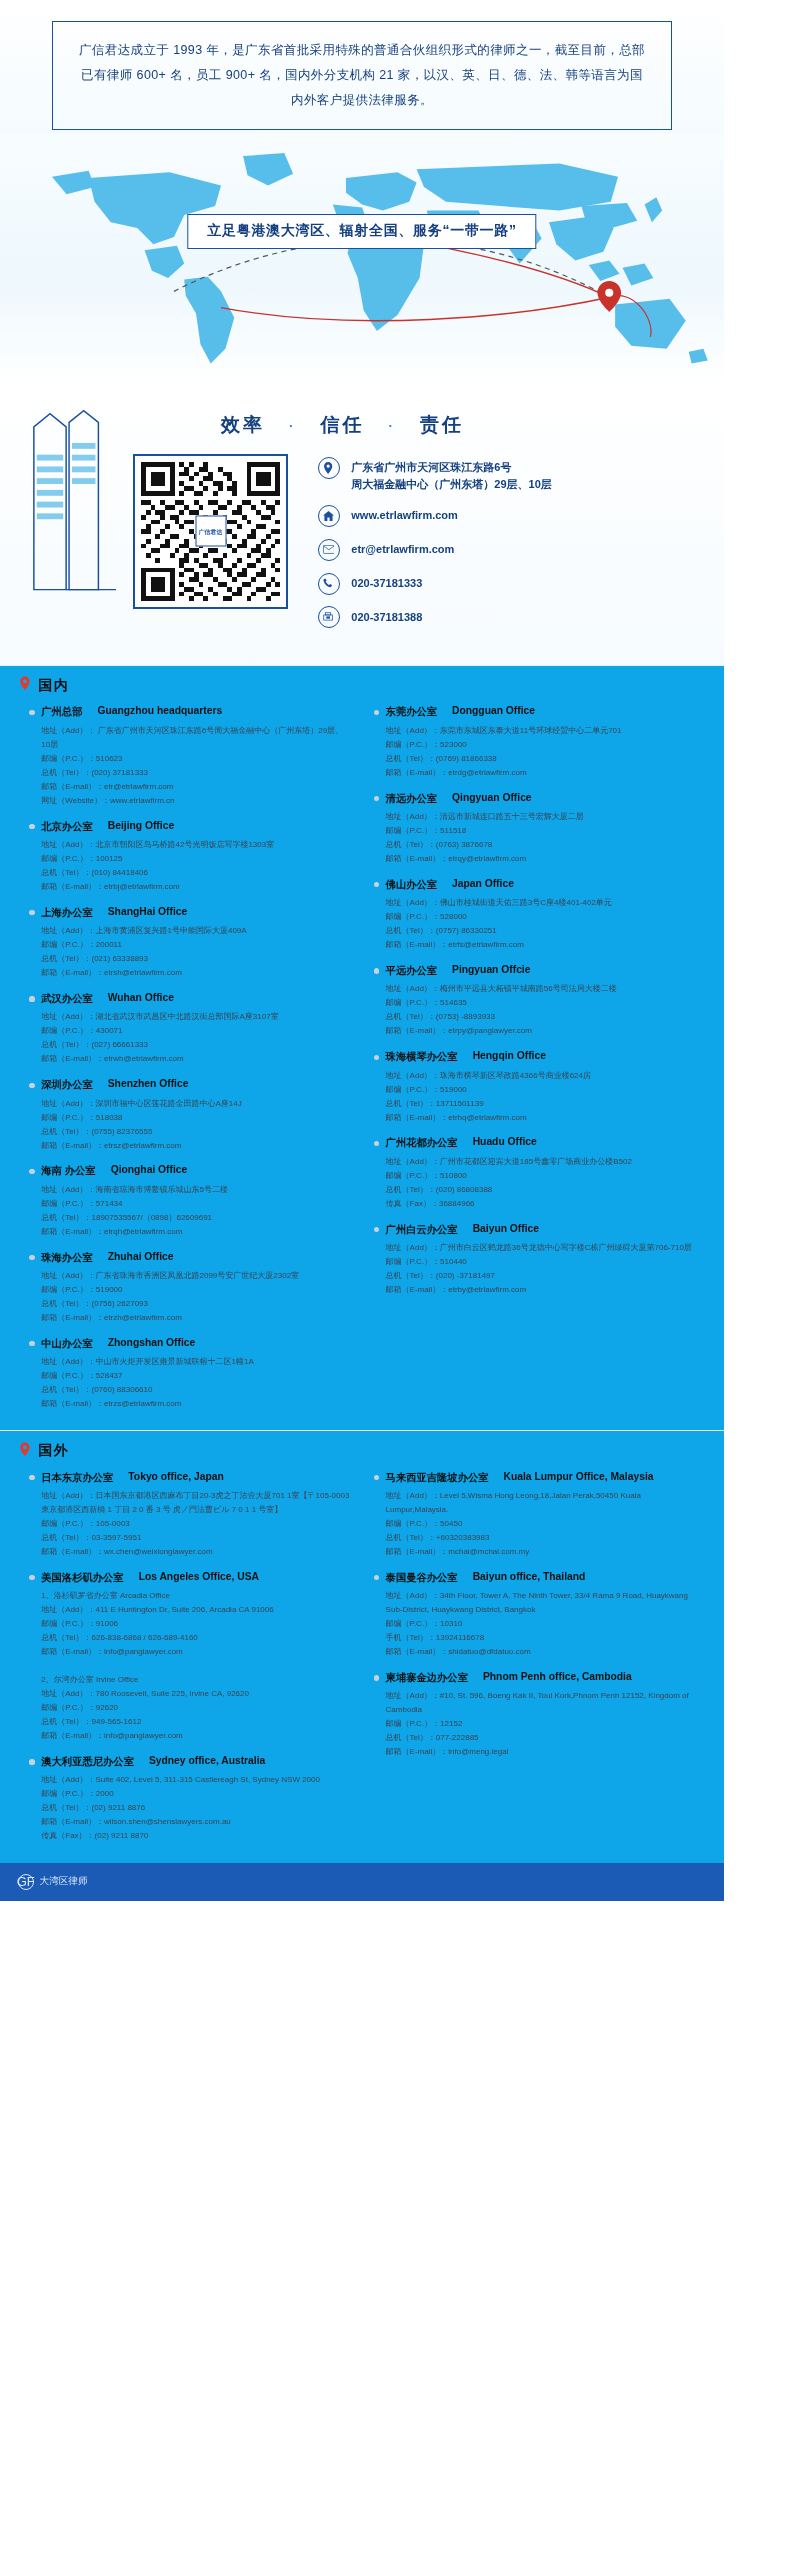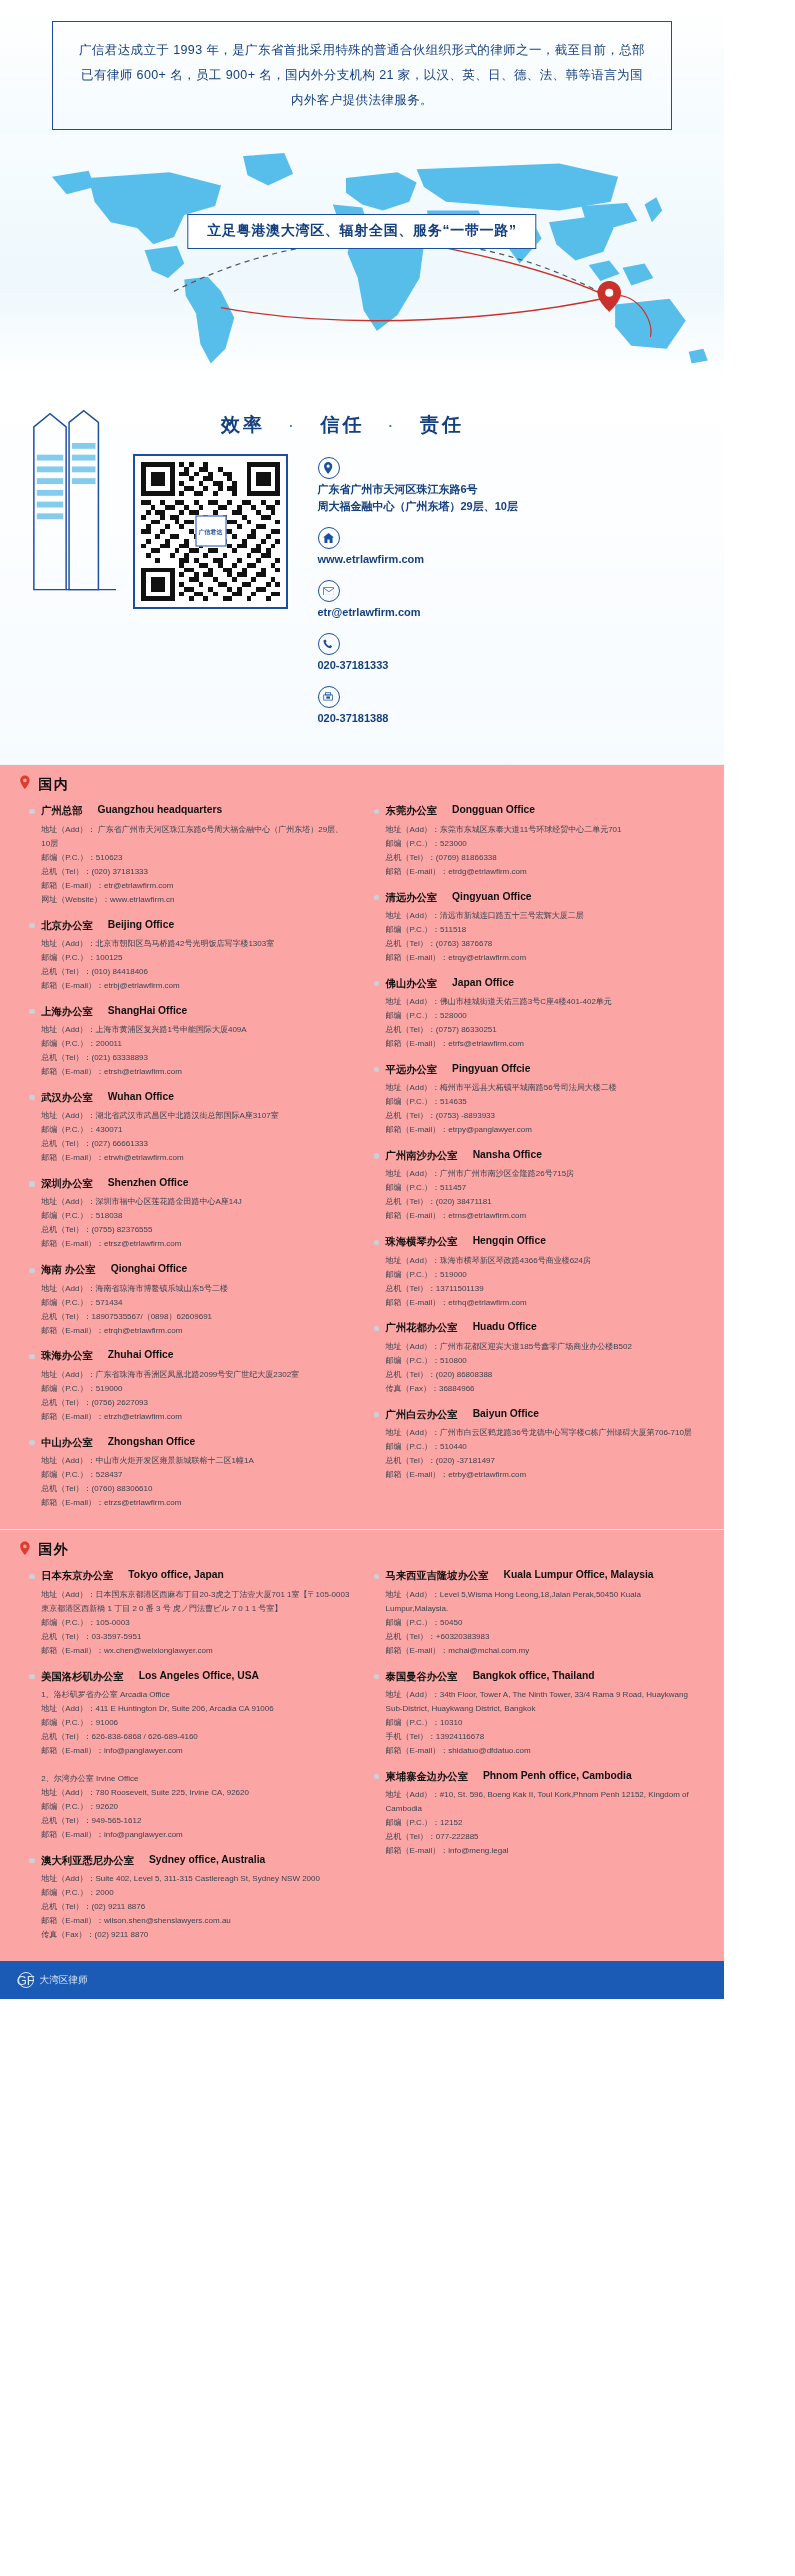--- a/index.html
+++ b/index.html
@@ -3,21 +3,21 @@
 <meta charset="utf-8">
 <style>
   * { box-sizing: border-box; }
   html, body { margin:0; padding:0; }
   body {
     width:795px;
     font-family:"Liberation Sans","DejaVu Sans",sans-serif;
     background:#ffffff;
     color:#222;
   }
-  .page { width:724px; position:relative; background:#fca5a5; }
+  .page { width:724px; position:relative; background:#0ea5e9; }
 
   
   .intro-wrap {
     padding:20.6px 52px 4.4px 52px;
     background:linear-gradient(180deg,#ffffff 0%,#f4fbfe 100%);
   }
   .intro {
     border:1.5px solid #1a4fa0;
     padding:16px 25px;
     color:#15407f;
@@ -81,21 +81,21 @@
     background:#ffffff;
     border:1.5px solid #1a4fa0;
     color:#1a4fa0;
     font-size:5.9px;
     font-weight:bold;
     display:flex; align-items:center; justify-content:center;
     text-align:center;
     line-height:1.1;
   }
   .contact-list { margin-left:29.5px; padding-top:2.9px; }
-  .c-item { display:flex; align-items:flex-start; margin-bottom:11.8px;flex-direction:column; }
+  .c-item { display:flex; align-items:flex-start; margin-bottom:11.8px; }
   .c-ico {
     width:22px; height:22px; flex:0 0 22px;
     border:1.5px solid #1a4fa0;
     border-radius:50%;
     display:flex;align-items:center;justify-content:center;
     color:#1a4fa0;
     margin-right:11.8px;
   }
   .c-text { color:#15407f; font-size:11px; font-weight:bold; line-height:1.55; padding-top:2.2px; }
 
@@ -659,33 +659,20 @@
           <span class="en">Pingyuan Offcie</span>
         </div>
         <div class="lines">
           <div class="ln">地址（Add）：梅州市平远县大柘镇平城南路56号司法局大楼二楼</div>
           <div class="ln">邮编（P.C.）：514635</div>
           <div class="ln">总机（Tel）：(0753) -8893933</div>
           <div class="ln">邮箱（E-mail）：etrpy@panglawyer.com</div>
         </div>
       </div>
 
-      <div class="office">
-        <div class="office-name">
-          <span class="bullet"></span>
-          <span>广州南沙办公室</span>
-          <span class="en">Nansha Office</span>
-        </div>
-        <div class="lines">
-          <div class="ln">地址（Add）：广州市广州市南沙区金隆路26号715房</div>
-          <div class="ln">邮编（P.C.）：511457</div>
-          <div class="ln">总机（Tel）：(020) 38471181</div>
-          <div class="ln">邮箱（E-mail）：etrns@etrlawfirm.com</div>
-        </div>
-      </div>
 
       <div class="office">
         <div class="office-name">
           <span class="bullet"></span>
           <span>珠海横琴办公室</span>
           <span class="en">Hengqin Office</span>
         </div>
         <div class="lines">
           <div class="ln">地址（Add）：珠海市横琴新区琴政路4366号商业楼624房</div>
           <div class="ln">邮编（P.C.）：519000</div>
@@ -802,21 +789,21 @@
           <div class="ln">邮编（P.C.）：50450</div>
           <div class="ln">总机（Tel）：+60320383983</div>
           <div class="ln">邮箱（E-mail）：mchai@mchai.com.my</div>
         </div>
       </div>
 
       <div class="office">
         <div class="office-name">
           <span class="bullet"></span>
           <span>泰国曼谷办公室</span>
-          <span class="en">Bangkok office, Thailand</span>
+          <span class="en">Baiyun office, Thailand</span>
         </div>
         <div class="lines">
           <div class="ln">地址（Add）：34th Floor, Tower A, The Ninth Tower, 33/4 Rama 9 Road, Huaykwang Sub-District, Huaykwang District, Bangkok</div>
           <div class="ln">邮编（P.C.）：10310</div>
           <div class="ln">手机（Tel）：13924116678</div>
           <div class="ln">邮箱（E-mail）：shidatuo@dfdatuo.com</div>
         </div>
       </div>
 
       <div class="office">

